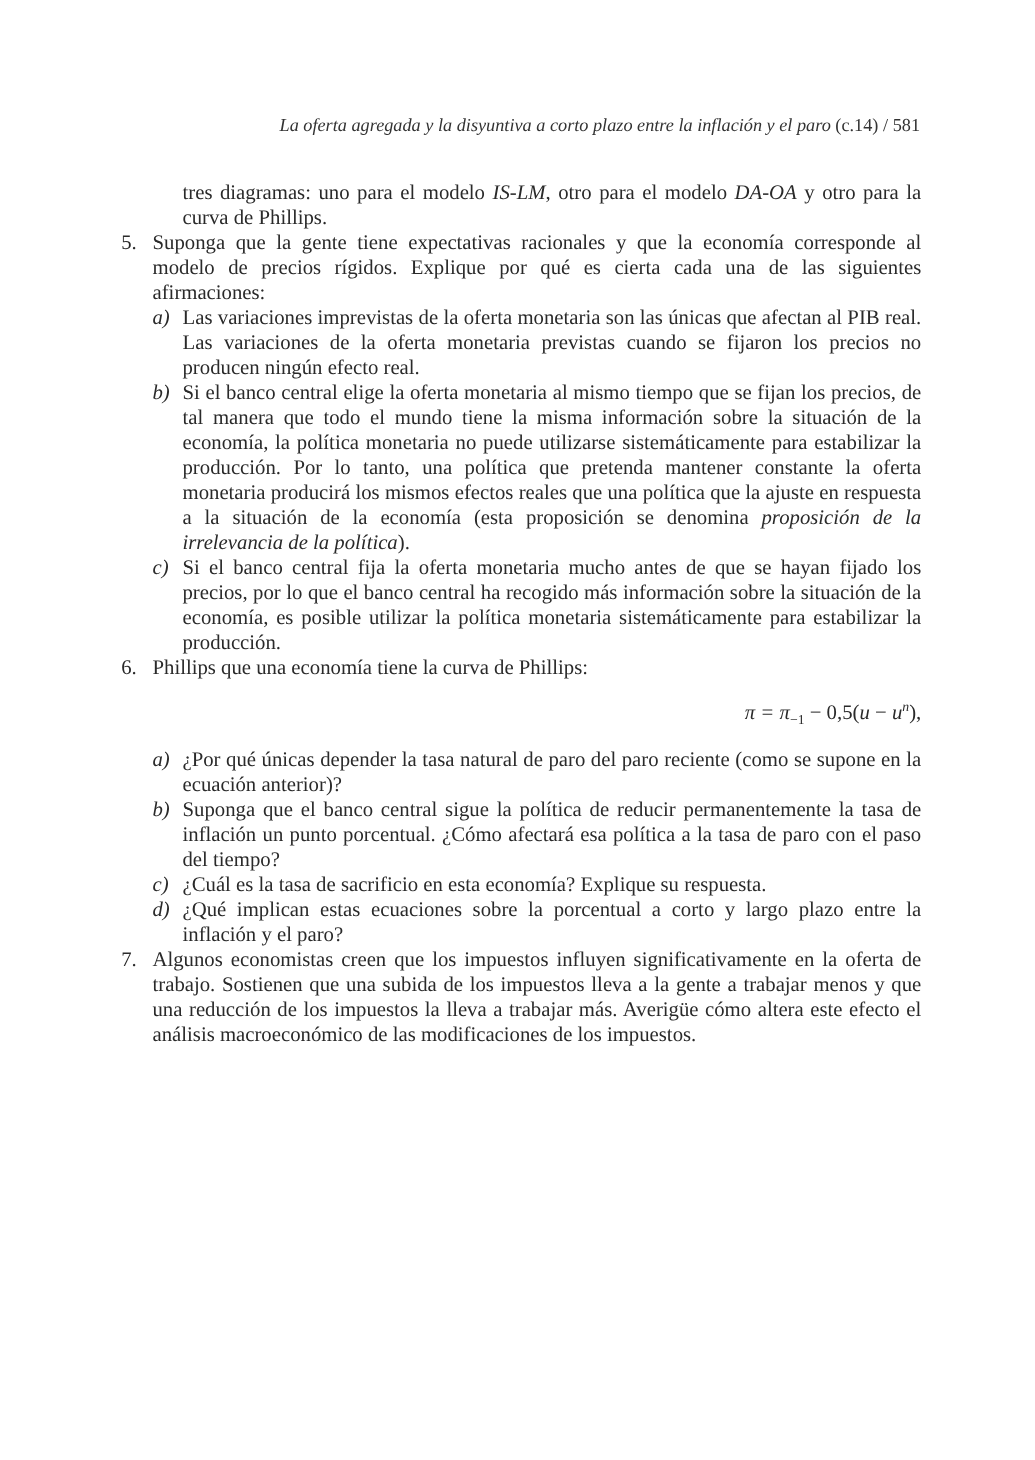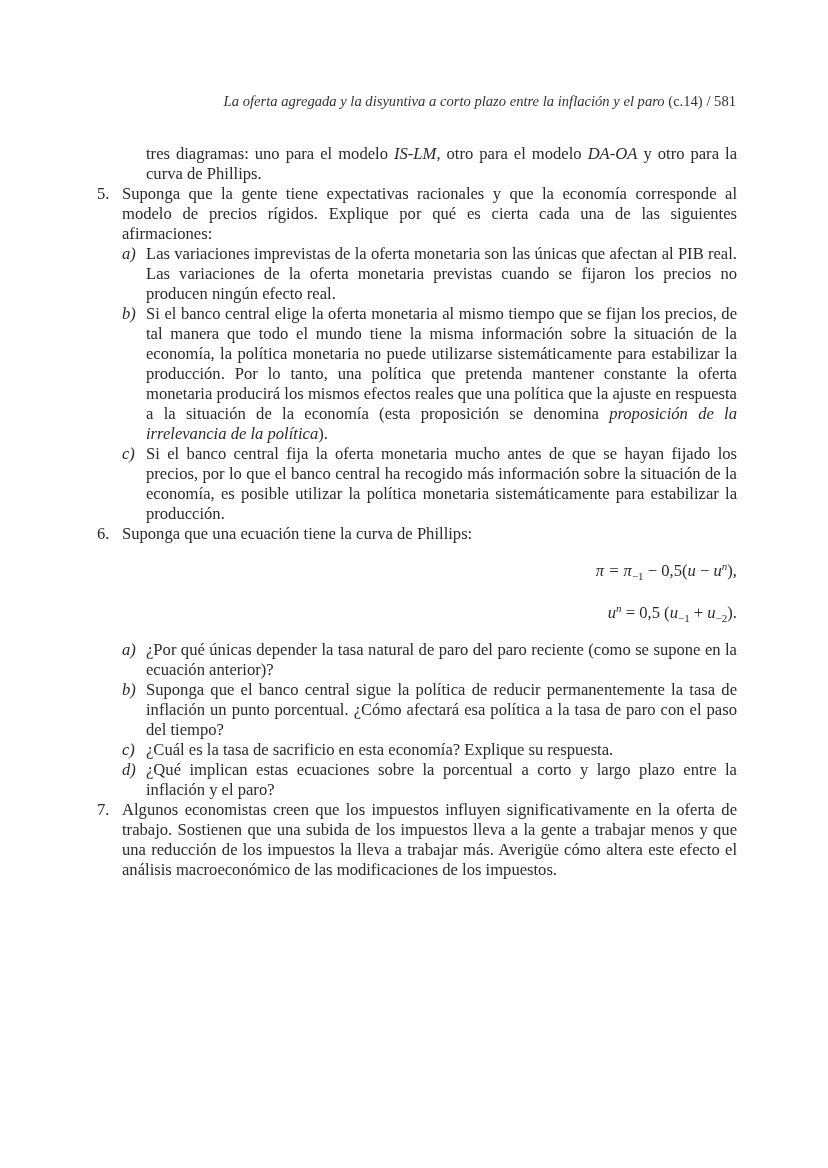--- a/index.html
+++ b/index.html
@@ -51,24 +51,23 @@
       <span class="lbl">b)</span>
       <p><span>Si el banco central elige la oferta monetaria al mismo tiempo que se fijan los precios, de tal manera que todo el mundo tiene la misma información sobre la situación de la economía, la política monetaria no puede utilizarse sistemáticamente para estabilizar la producción. Por lo tanto, una política que pretenda mantener constante la oferta monetaria producirá los mismos efectos reales que una política que la ajuste en respuesta a la situación de la economía (esta proposición se denomina </span><span class="it">proposición de la irrelevancia de la política</span><span>).</span></p>
     </div>
   <div class="sub">
       <span class="lbl">c)</span>
       <p>Si el banco central fija la oferta monetaria mucho antes de que se hayan fijado los precios, por lo que el banco central ha recogido más información sobre la situación de la economía, es posible utilizar la política monetaria sistemáticamente para estabilizar la producción.</p>
     </div>
 
   <div class="item">
     <span class="num">6.</span>
-    <p>Suponga que una ecuación tiene la curva de Phillips:</p>
+    <p>Phillips que una economía tiene la curva de Phillips:</p>
   </div>
   <div class="eq"><span class="it">π = π</span><sub>−1</sub><span> − 0,5(</span><span class="it">u</span><span> − </span><span class="it">u</span><sup class="it">n</sup><span>),</span></div>
-  <div class="eq"><span class="it">u</span><sup class="it">n</sup><span> = 0,5 (</span><span class="it">u</span><sub>−1</sub><span> + </span><span class="it">u</span><sub>−2</sub><span>).</span></div>
   <div class="sub">
       <span class="lbl">a)</span>
       <p>¿Por qué únicas depender la tasa natural de paro del paro reciente (como se supone en la ecuación anterior)?</p>
     </div>
   <div class="sub">
       <span class="lbl">b)</span>
       <p>Suponga que el banco central sigue la política de reducir permanentemente la tasa de inflación un punto porcentual. ¿Cómo afectará esa política a la tasa de paro con el paso del tiempo?</p>
     </div>
   <div class="sub">
       <span class="lbl">c)</span>

